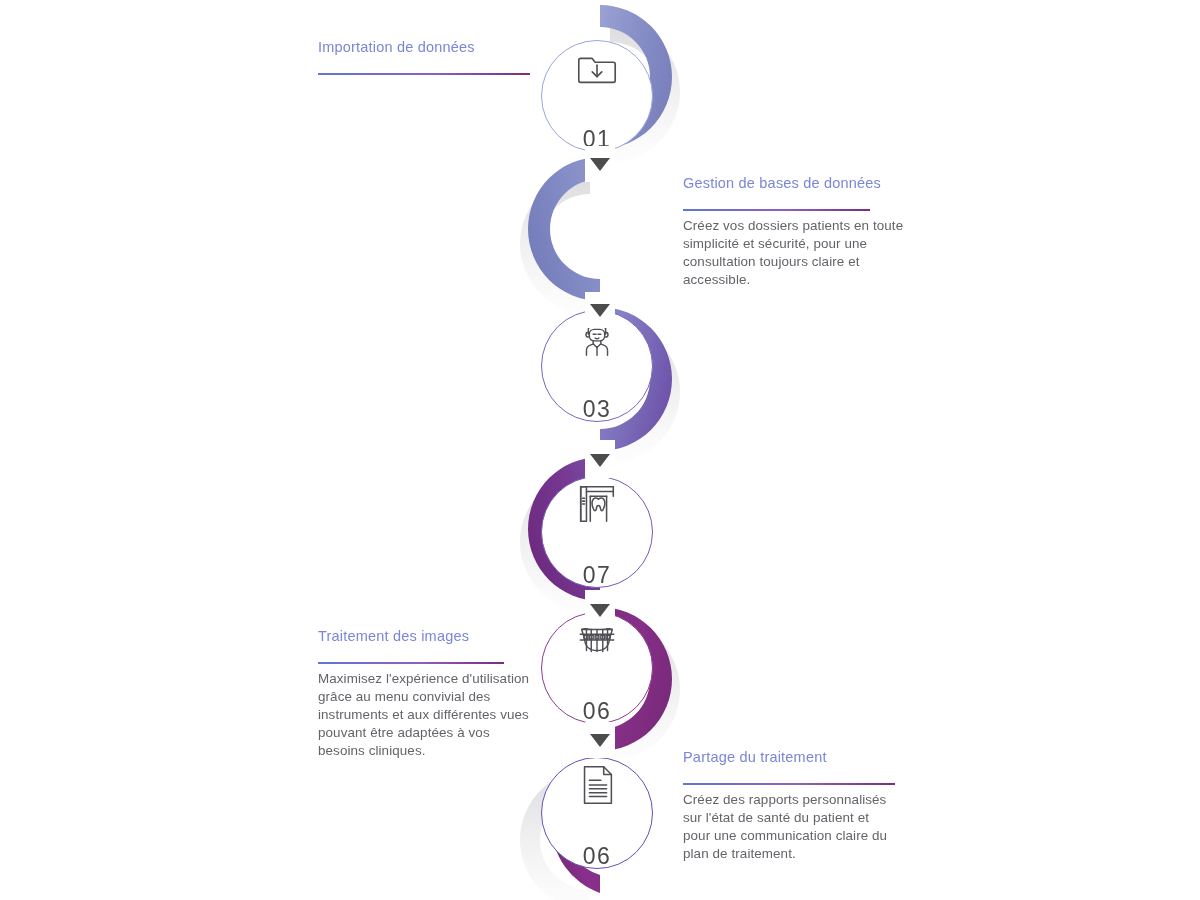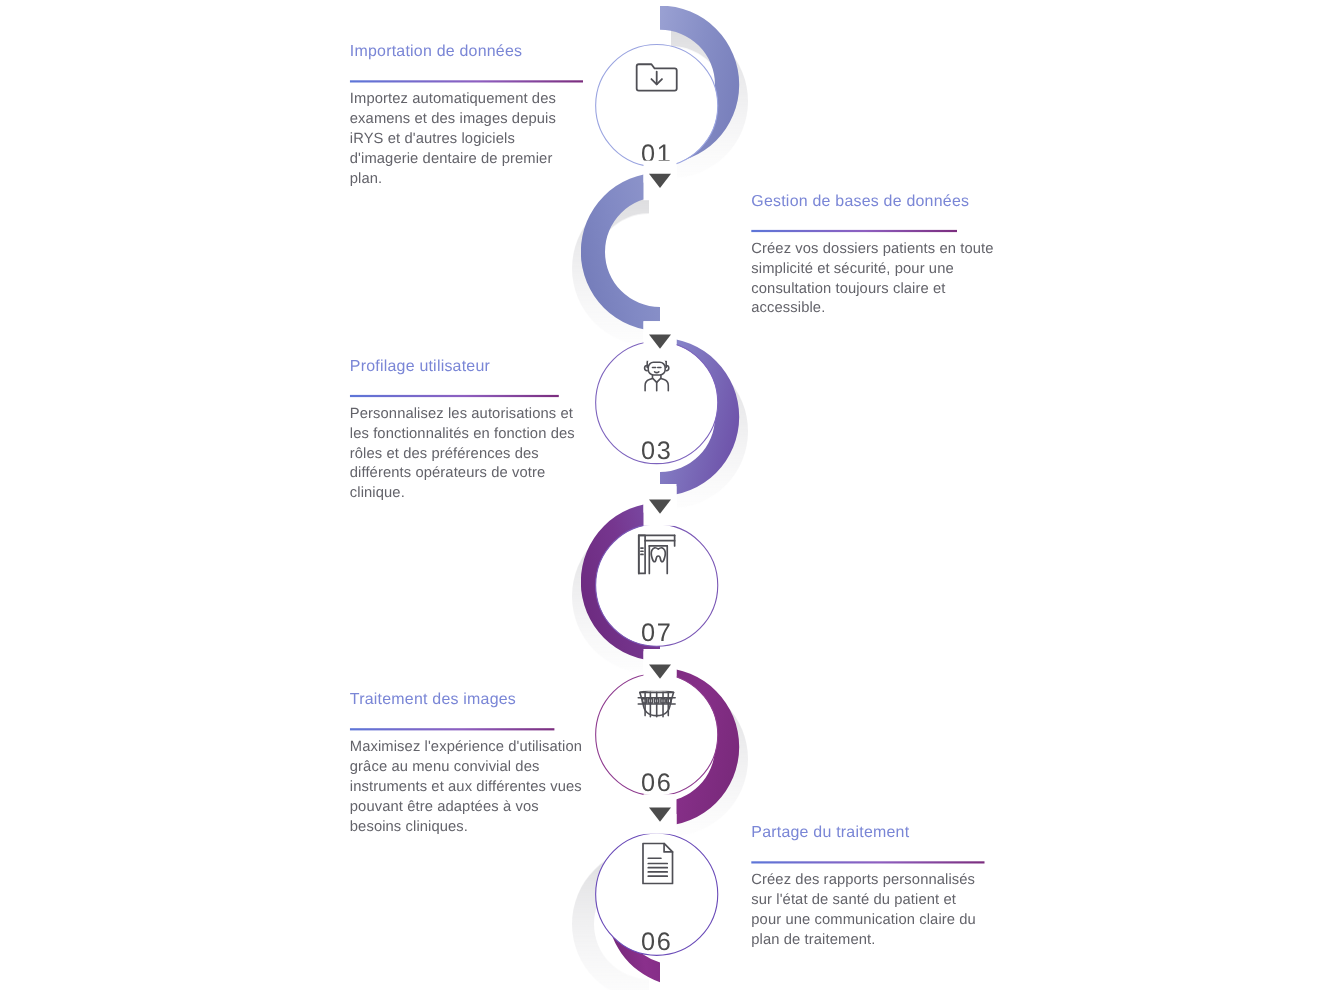--- a/index.html
+++ b/index.html
@@ -279,34 +279,28 @@
   <div class="connector" style="left:585px; top:592px;">
     <span class="tri"></span>
   </div>
   <div class="connector" style="left:585px; top:722px;">
     <span class="tri"></span>
   </div>
 
   <div class="block left" style="left:318px; top:38px;">
     <h3>Importation de données</h3>
     <div class="rule"></div>
-    <p>Importez automatiquement des examens et des images depuis iRYS et d'autres logiciels d'imagerie dentaire de premier plan.</p>
   </div>
 
   <div class="block right" style="left:683px; top:174px; width:232px;">
     <h3>Gestion de bases de données</h3>
     <div class="rule" style="width:187px;"></div>
     <p>Créez vos dossiers patients en toute simplicité et sécurité, pour une consultation toujours claire et accessible.</p>
   </div>
 
-  <div class="block left" style="left:318px; top:324px;">
-    <h3>Profilage utilisateur</h3>
-    <div class="rule" style="width:190px;"></div>
-    <p>Personnalisez les autorisations et les fonctionnalités en fonction des rôles et des préférences des différents opérateurs de votre clinique.</p>
-  </div>
 
 
   <div class="block left" style="left:318px; top:627px;">
     <h3>Traitement des images</h3>
     <div class="rule" style="width:186px;"></div>
     <p>Maximisez l'expérience d'utilisation grâce au menu convivial des instruments et aux différentes vues pouvant être adaptées à vos besoins cliniques.</p>
   </div>
 
   <div class="block right" style="left:683px; top:748px; width:212px;">
     <h3>Partage du traitement</h3>

